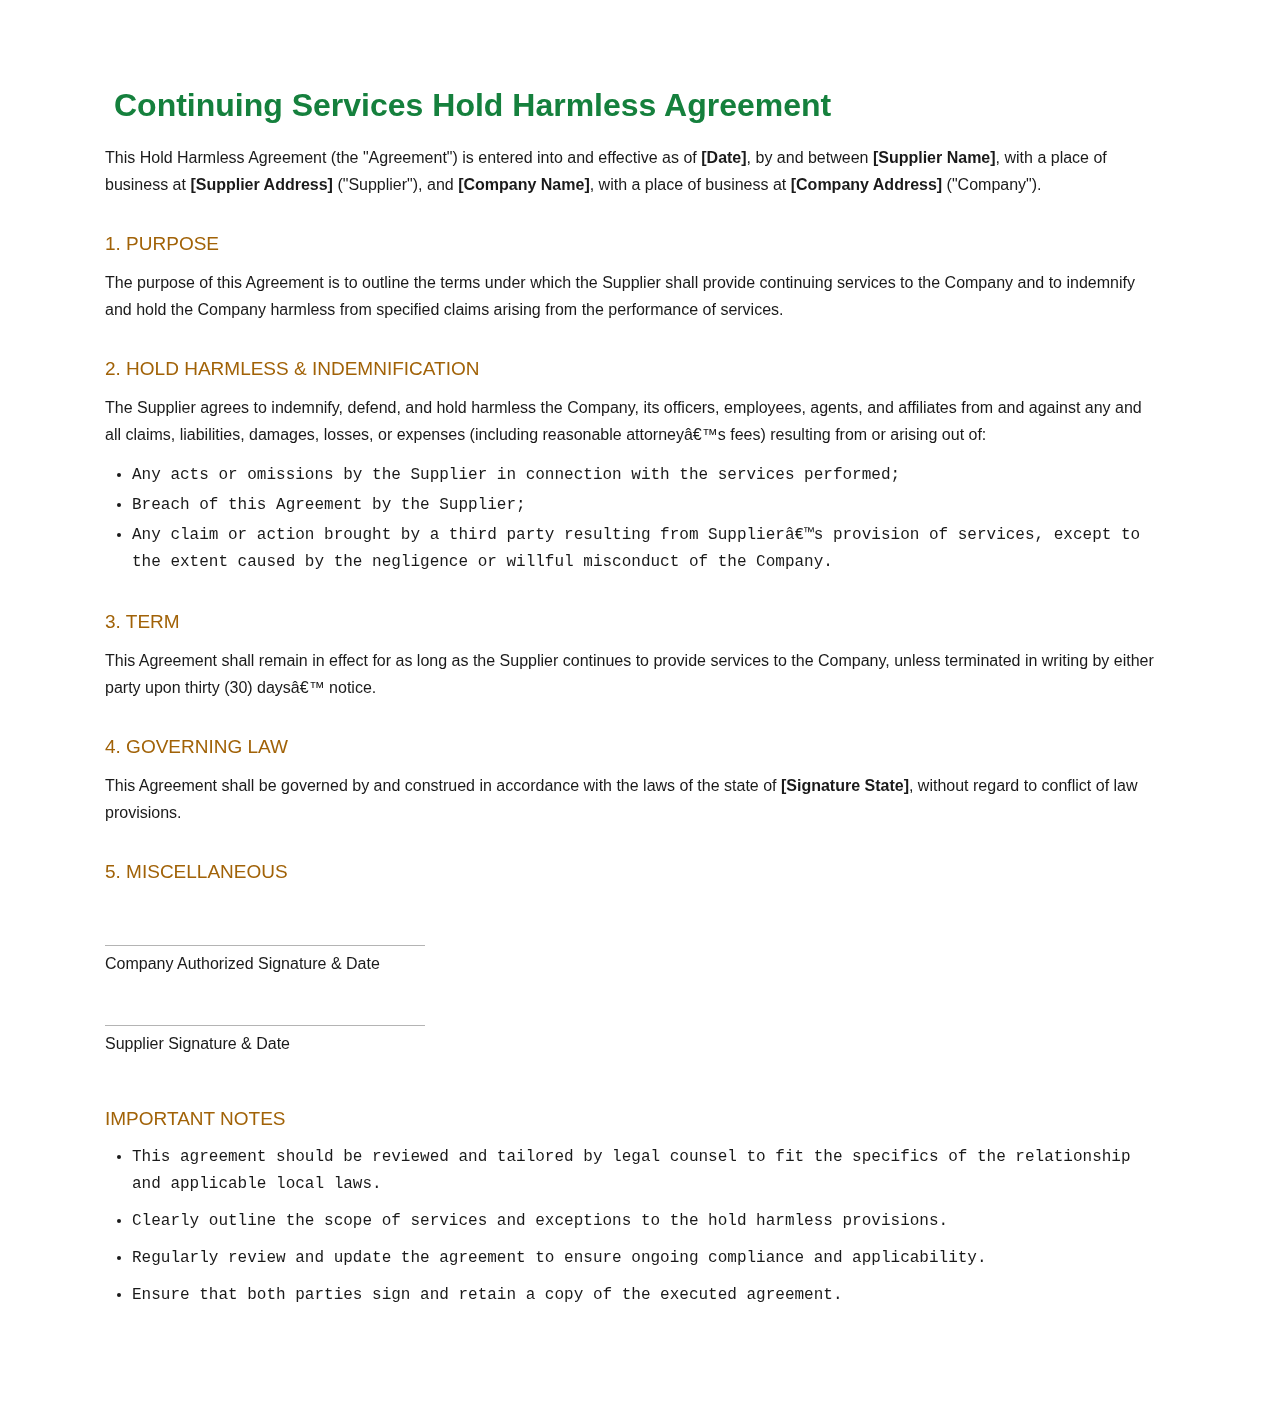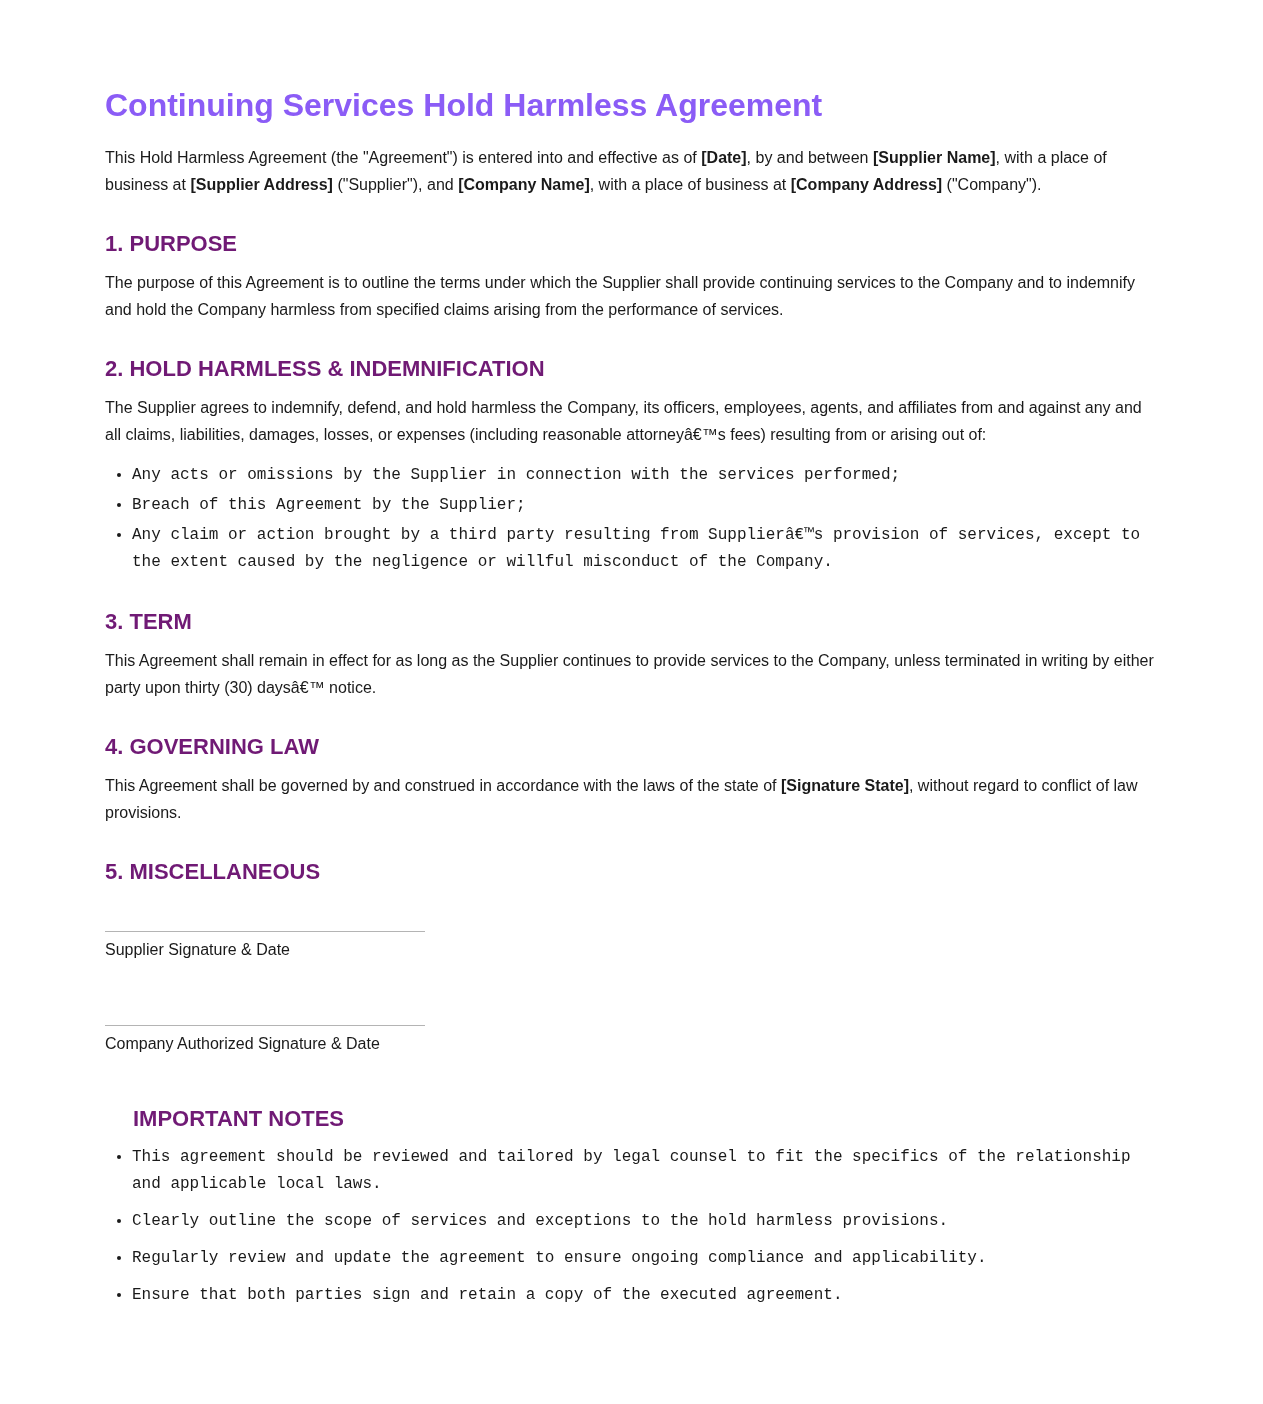--- a/index.html
+++ b/index.html
@@ -15,47 +15,47 @@
   }
   .page {
     max-width: 1053px;
     margin: 0 auto;
     padding: 86px 0 85px;
   }
   h1 {
     font-size: 32px;
     line-height: 38px;
     font-weight: bold;
-    color: #8b5cf6;
-    margin: 0 0 20px;
+    color: #15803d;
+    margin: 0 9px 20px;
   }
   h2 {
-    font-size: 22px;
+    font-size: 19px;
     line-height: 23px;
-    font-weight: bold;
-    color: #701a75;
+    font-weight: normal;
+    color: #a16207;
     margin: 34px 0 14px;
   }
   p { margin: 14px 0; }
   .intro { margin: 16px 0 14px; }
   ul {
     margin: 14px 0;
     padding-left: 27px;
   }
   li { margin: 3px 0; font-family: Liberation Mono, monospace; }
   strong { font-weight: bold; }
   .sig-block { margin-top: 48px; }
   .sig-block.second { margin-top: 62px; }
   .sig-line {
     width: 320px;
     height: 0;
     border-top: 1px solid #b4b4b4;
   }
   .sig-label { margin: 4px 0 0; }
-  .notes h2 { margin-top: 50px; margin-left: 28px; }
+  .notes h2 { margin-top: 50px; }
   .notes ul { margin-top: 14px; }
   .notes li { margin: 10px 0; }
 </style>
 </head>
 <body>
 
 <div class="page">
 
   <h1>Continuing Services Hold Harmless Agreement</h1>
 
@@ -83,28 +83,28 @@
 
   <section>
     <h2>4. GOVERNING LAW</h2>
     <p><span>This Agreement shall be governed by and construed in accordance with the laws of the state of </span><strong>[Signature State]</strong><span>, without regard to conflict of law provisions.</span></p>
   </section>
 
   <section>
     <h2>5. MISCELLANEOUS</h2>
   </section>
 
+  <div class="sig-block second">
+    <div class="sig-line"></div>
+    <p class="sig-label">Company Authorized Signature &amp; Date</p>
+  </div>
+
   <div class="sig-block">
     <div class="sig-line"></div>
     <p class="sig-label">Supplier Signature &amp; Date</p>
-  </div>
-
-  <div class="sig-block second">
-    <div class="sig-line"></div>
-    <p class="sig-label">Company Authorized Signature &amp; Date</p>
   </div>
 
   <section class="notes">
     <h2>IMPORTANT NOTES</h2>
     <ul>
       <li>This agreement should be reviewed and tailored by legal counsel to fit the specifics of the relationship and applicable local laws.</li>
       <li>Clearly outline the scope of services and exceptions to the hold harmless provisions.</li>
       <li>Regularly review and update the agreement to ensure ongoing compliance and applicability.</li>
       <li>Ensure that both parties sign and retain a copy of the executed agreement.</li>
     </ul>

